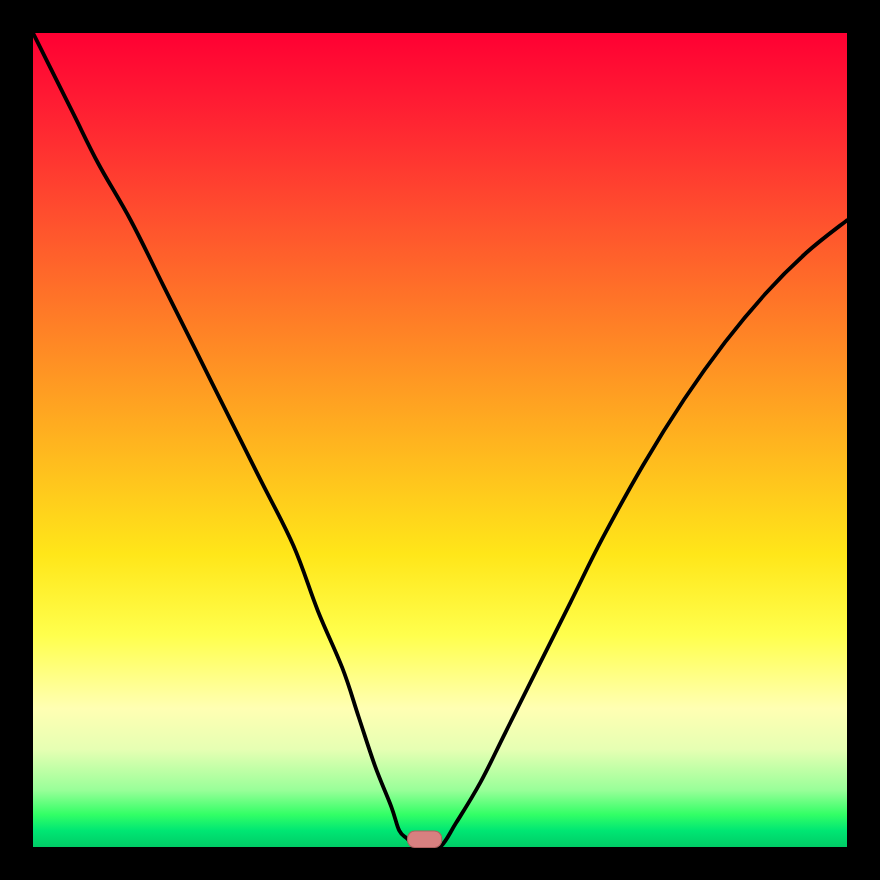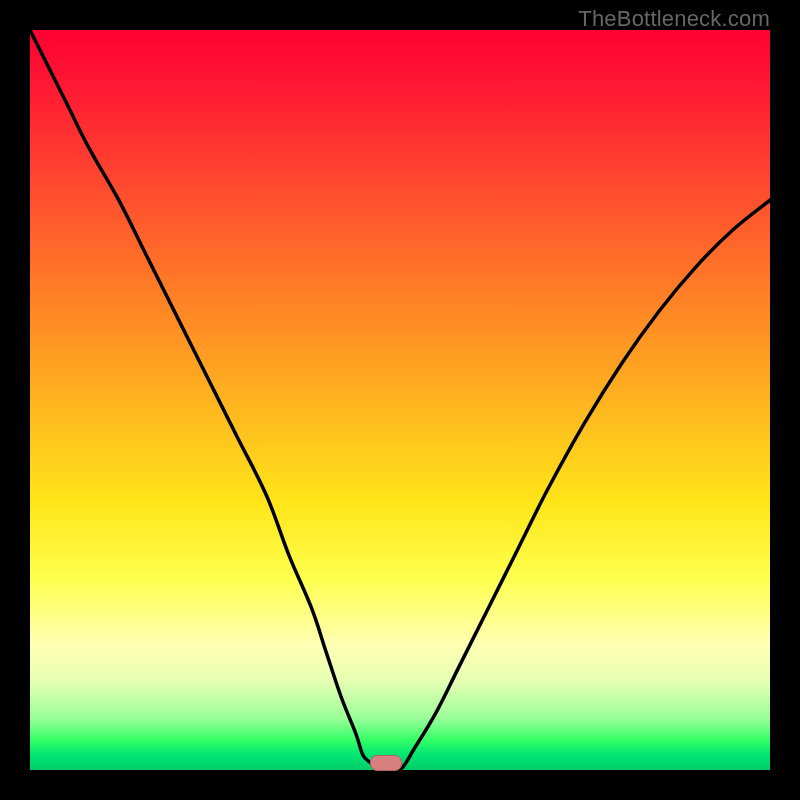--- a/index.html
+++ b/index.html
@@ -61,21 +61,20 @@
     background: #d88080;
     border: 1px solid #b06060;
     border-radius: 7px;
   }
 </style>
 </head>
 <body>
 
 <div class="chart-container">
 
-  <div class="watermark">TheBottleneck.com</div>
 
   <div class="plot-area"></div>
 
   <svg class="curve-svg" viewBox="0 0 740 740" preserveAspectRatio="none">
     <path id="curve-path" d="M 0.0 0.0 C 2.7 5.3, 8.1 16.3, 14.8 29.6 C 21.5 42.9, 29.0 58.0, 37.0 74.0 C 45.0 90.0, 49.9 101.1, 59.2 118.4 C 68.5 135.7, 78.1 150.2, 88.8 170.2 C 99.5 190.2, 107.7 208.1, 118.4 229.4 C 129.1 250.7, 137.3 267.3, 148.0 288.6 C 158.7 309.9, 166.9 326.5, 177.6 347.8 C 188.3 369.1, 196.5 385.7, 207.2 407.0 C 217.9 428.3, 227.5 444.9, 236.8 466.2 C 246.1 487.5, 251.0 505.4, 259.0 525.4 C 267.0 545.4, 274.5 559.9, 281.2 577.2 C 287.9 594.5, 290.7 605.6, 296.0 621.6 C 301.3 637.6, 305.5 651.3, 310.8 666.0 C 316.1 680.7, 321.6 692.3, 325.6 703.0 C 329.6 713.7, 330.3 719.9, 333.0 725.2 C 335.7 730.5, 337.7 729.9, 340.4 732.6 C 343.1 735.3, 345.1 738.7, 347.8 740.0 C 350.5 741.3, 351.2 740.0, 355.2 740.0 C 359.2 740.0, 364.7 744.0, 370.0 740.0 C 375.3 736.0, 378.1 728.5, 384.8 717.8 C 391.5 707.1, 399.0 695.5, 407.0 680.8 C 415.0 666.1, 419.9 655.0, 429.2 636.4 C 438.5 617.8, 448.1 598.5, 458.8 577.2 C 469.5 555.9, 477.7 539.3, 488.4 518.0 C 499.1 496.7, 506.0 481.4, 518.0 458.8 C 530.0 436.2, 541.7 414.8, 555.0 392.2 C 568.3 369.6, 578.7 353.0, 592.0 333.0 C 605.3 313.0, 615.7 298.5, 629.0 281.2 C 642.3 263.9, 652.7 251.5, 666.0 236.8 C 679.3 222.1, 689.7 211.8, 703.0 199.8 C 716.3 187.8, 733.3 175.5, 740.0 170.2" stroke="#000" stroke-width="3.5" fill="none" stroke-linecap="round"></path>
   </svg>
 
   <div class="marker" id="min-marker" style="left: 370.2px; top: 755px;"></div>
 
 </div>

